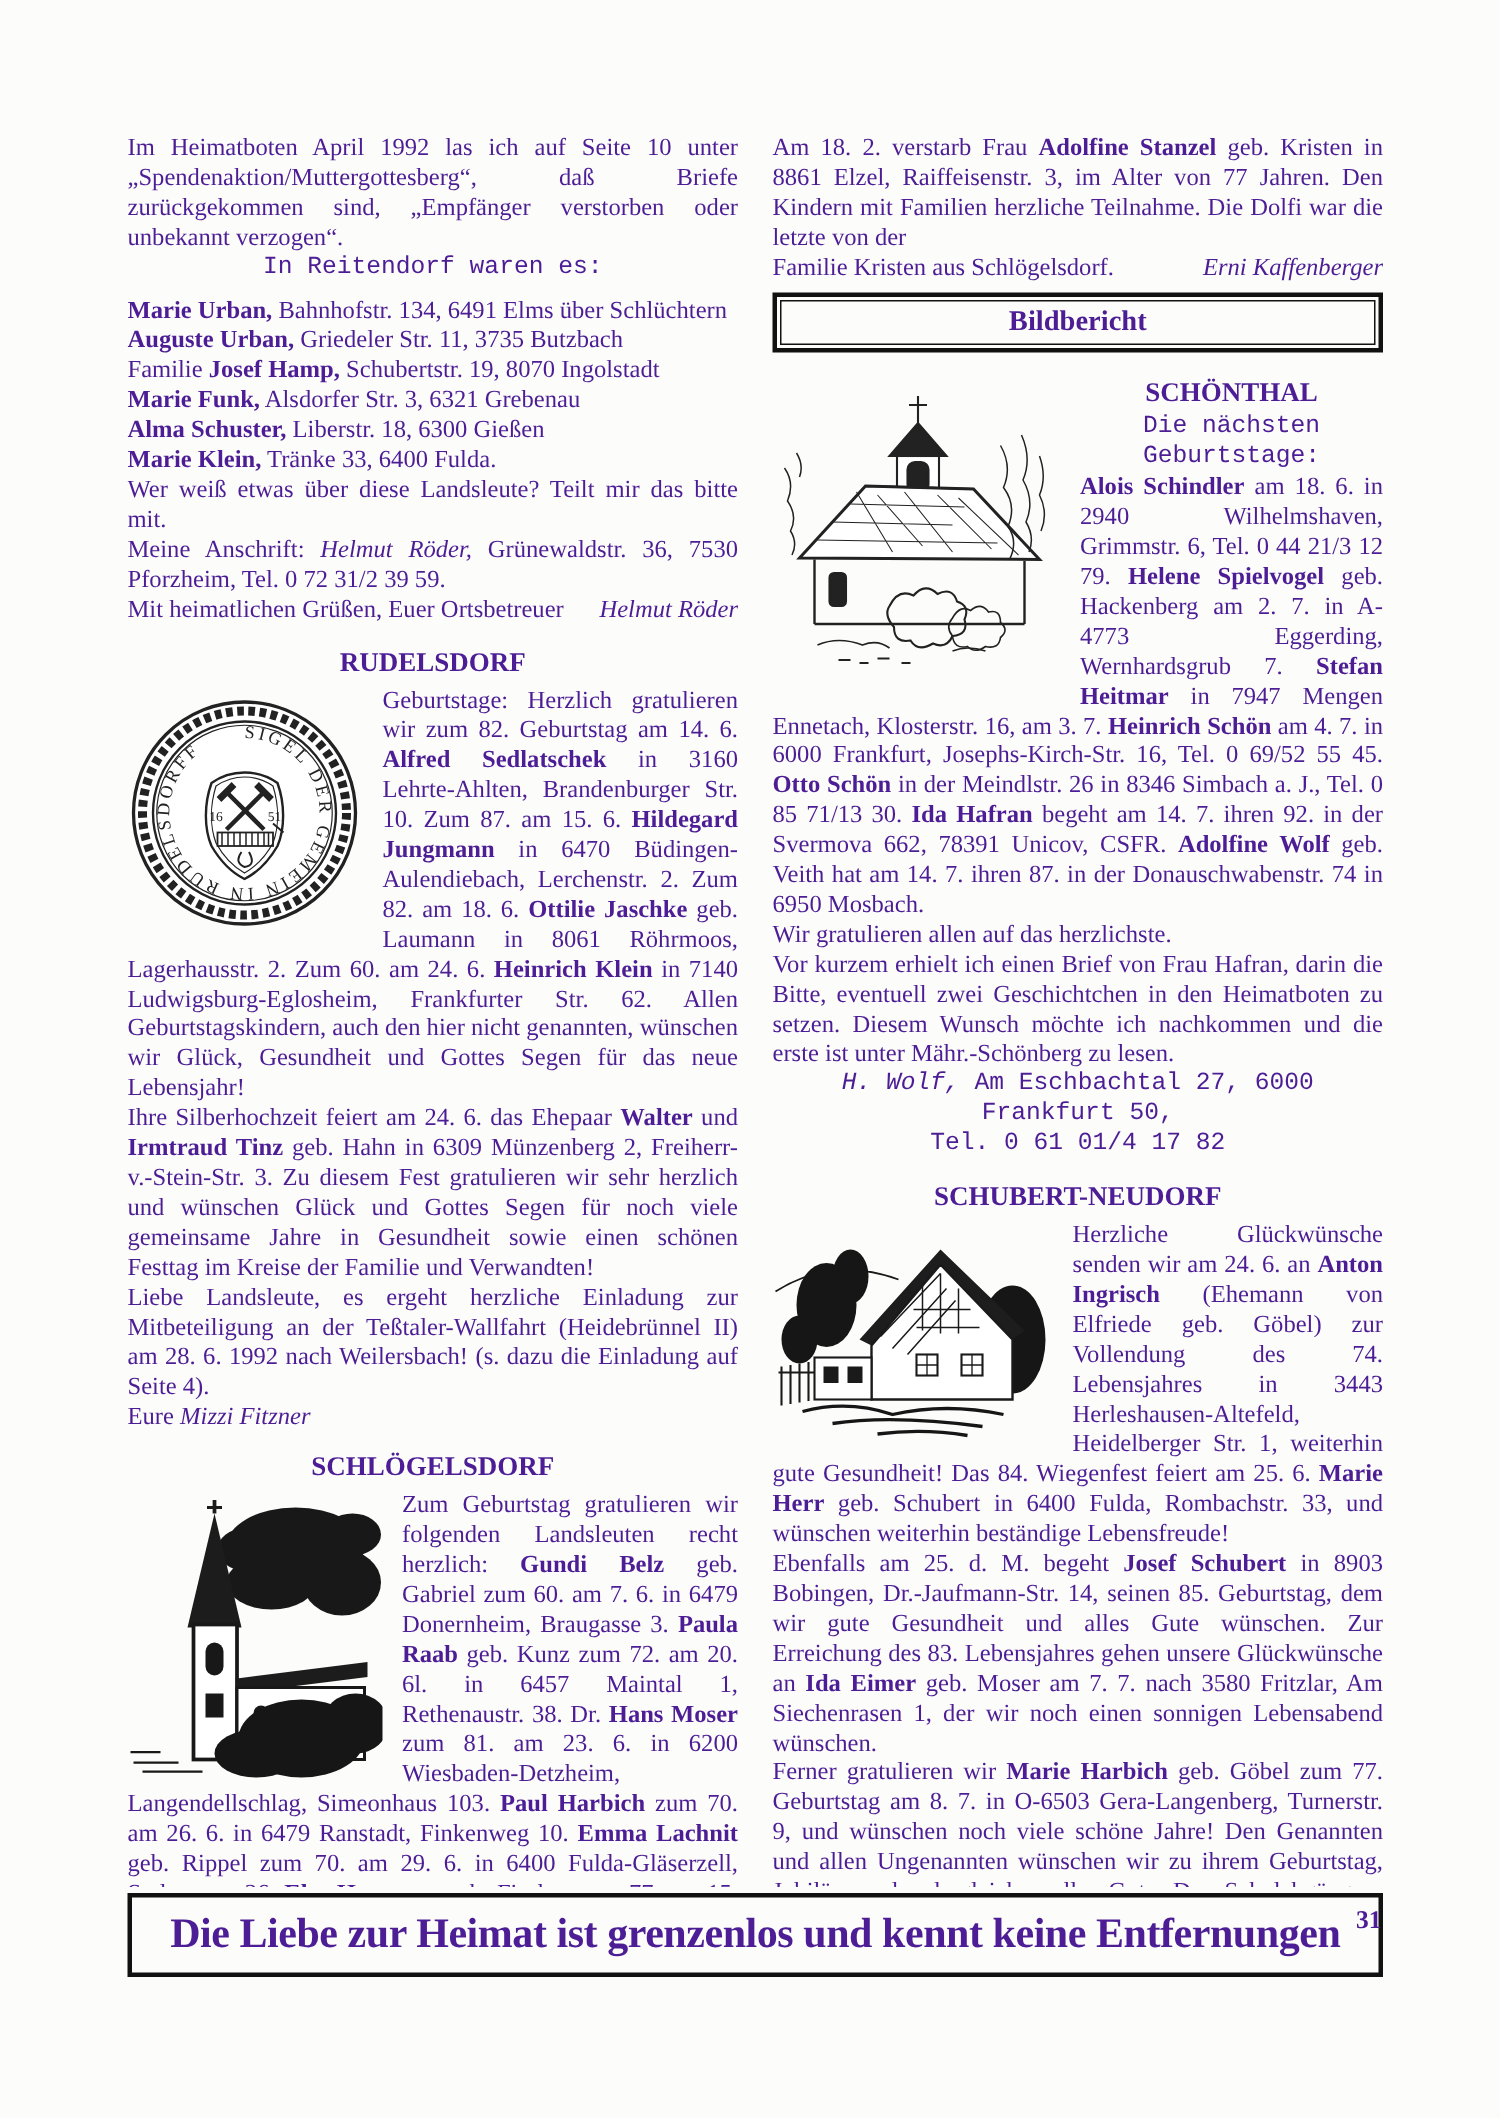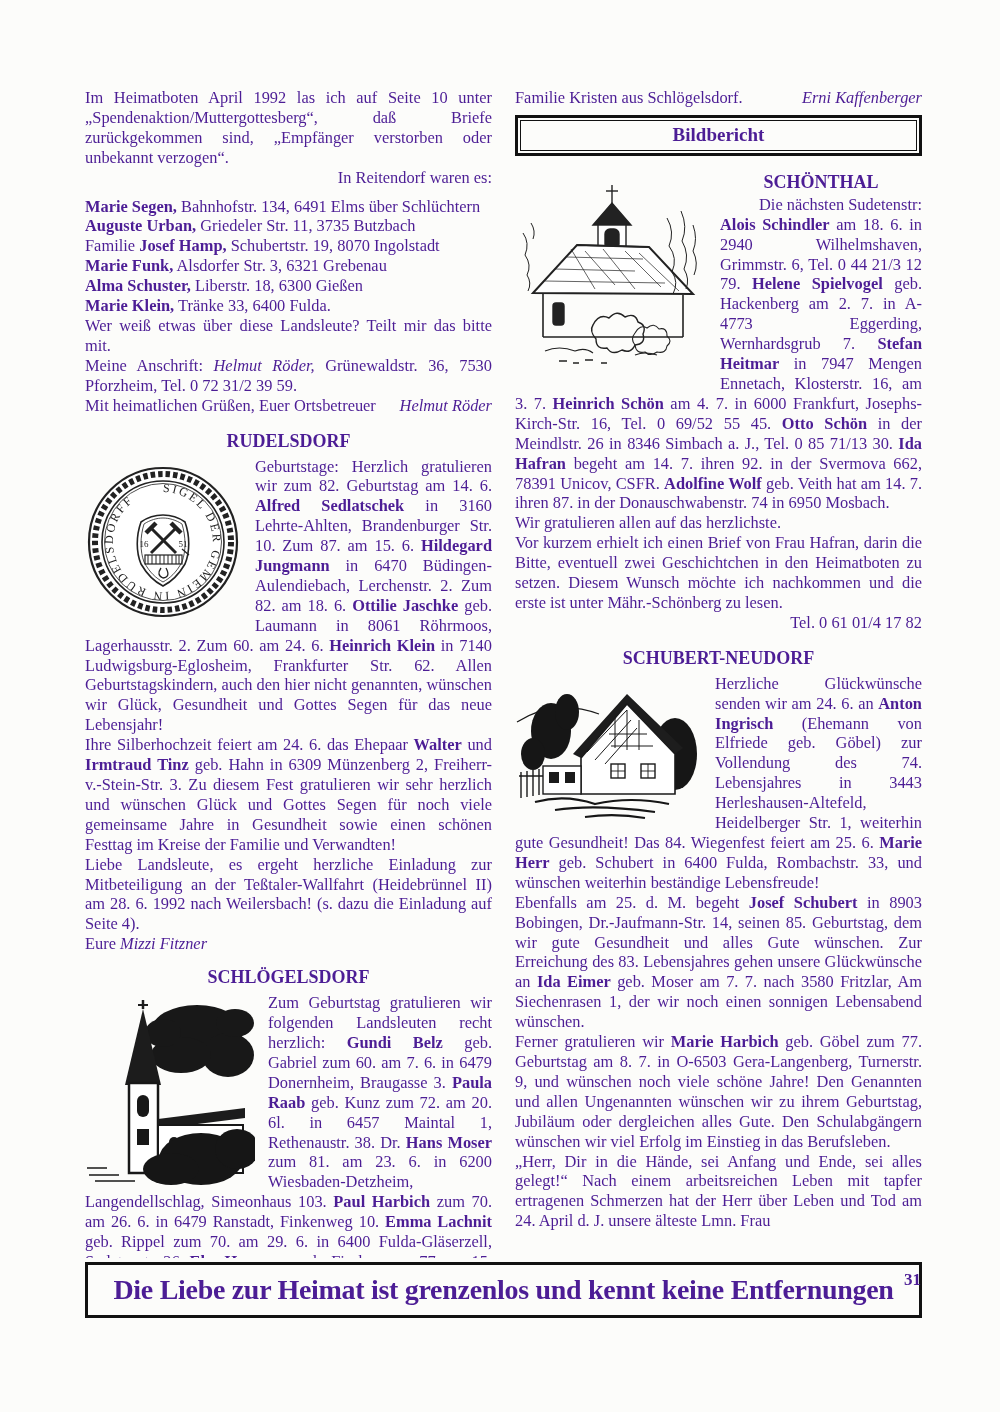--- a/index.html
+++ b/index.html
@@ -3,21 +3,21 @@
 <meta charset="utf-8">
 <style>
   html,body{margin:0;padding:0;background:#e8e8e6;}
   .page{position:relative;width:1000px;height:1412px;background:#fcfcfa;margin:0 auto;
         font-family:"Liberation Serif","DejaVu Serif",serif;color:#4c1d95;overflow:hidden;}
   .content{position:absolute;left:85px;top:88px;width:837px;display:flex;gap:23px;
            height:1170px;overflow:hidden;}
   .col{width:407px;font-size:16.4px;line-height:19.9px;text-align:justify;}
   .col p{margin:0;}
   .it{font-style:italic;}
-  .nj{text-align:right;}
+  .nj{text-align:center;font-family:Liberation Mono, monospace;}
   .addr-list{margin-top:9px;}
   .line-split{display:flex;justify-content:space-between;text-align:left;}
   .line-right{text-align:left;}
   .section-title{clear:both;text-align:center;font-weight:bold;font-size:18px;
                  line-height:23px;margin:14px 0 4px 0;}
   .title-inline{font-weight:bold;font-size:18px;line-height:23px;text-align:center;margin:0 0 1px 0;}
   .mt{margin-top:11px;}
   .fl{float:left;}
   .fl svg{display:block;}
   .seal-box{width:157px;height:162px;margin:4px 13px 2px 0;}
@@ -37,21 +37,21 @@
 <body>
 
 <div class="page">
   <div class="content">
 
     <div class="col">
       <p><span>Im Heimatboten April 1992 las ich auf Seite 10 unter „Spendenaktion/Muttergottesberg“, daß Briefe zurückgekommen sind, „Empfänger verstorben oder unbekannt verzogen“.</span></p>
       <p class="nj">In Reitendorf waren es:</p>
 
       <div class="addr-list">
-        <p><b>Marie Segen,</b><span> Bahnhofstr. 134, 6491 Elms über Schlüchtern</span></p>
+        <p><b>Marie Urban,</b><span> Bahnhofstr. 134, 6491 Elms über Schlüchtern</span></p>
         <p><b>Auguste Urban,</b><span> Griedeler Str. 11, 3735 Butzbach</span></p>
         <p><span>Familie </span><b>Josef Hamp,</b><span> Schubertstr. 19, 8070 Ingolstadt</span></p>
         <p><b>Marie Funk,</b><span> Alsdorfer Str. 3, 6321 Grebenau</span></p>
         <p><b>Alma Schuster,</b><span> Liberstr. 18, 6300 Gießen</span></p>
         <p><b>Marie Klein,</b><span> Tränke 33, 6400 Fulda.</span></p>
         <p><span>Wer weiß etwas über diese Landsleute? Teilt mir das bitte mit.</span></p>
         <p><span>Meine Anschrift: </span><i>Helmut Röder,</i><span> Grünewaldstr. 36, 7530 Pforzheim, Tel. 0 72 31/2 39 59.</span></p>
         <div class="line-split">
           <span>Mit heimatlichen Grüßen, Euer Ortsbetreuer</span>
           <span class="it">Helmut Röder</span>
@@ -123,20 +123,21 @@
             </g>
             <path d="M4,178 h30 M10,184 h40 M2,171 h20" stroke="#181818" stroke-width="1.5"></path>
           </svg>
         </span>
         <p><span>Zum Geburtstag gratulieren wir folgenden Landsleuten recht herzlich: </span><b>Gundi Belz</b><span> geb. Gabriel zum 60. am 7. 6. in 6479 Donernheim, Braugasse 3. </span><b>Paula Raab</b><span> geb. Kunz zum 72. am 20. 6l. in 6457 Maintal 1, Rethenaustr. 38. Dr. </span><b>Hans Moser</b><span> zum 81. am 23. 6. in 6200 Wiesbaden-Detzheim, Langendellschlag, Simeonhaus 103. </span><b>Paul Harbich</b><span> zum 70. am 26. 6. in 6479 Ranstadt, Finkenweg 10. </span><b>Emma Lachnit</b><span> geb. Rippel zum 70. am 29. 6. in 6400 Fulda-Gläserzell, Sudetenstr. 26. </span><b>Else Hermann</b><span> geb. Fischer zum 77. am 15. 7. in 7888 Rheinfelden, Luisenbachweg 1. </span></p>
       </div>
 
     </div>
 
     <div class="col">
+      <p><span>Am 18. 2. verstarb Frau </span><b>Adolfine Stanzel</b><span> geb. Kristen in 8861 Elzel, Raiffeisenstr. 3, im Alter von 77 Jahren. Den Kindern mit Familien herzliche Teilnahme. Die Dolfi war die letzte von der</span></p>
       <div class="line-split">
         <span>Familie Kristen aus Schlögelsdorf.</span>
         <span class="it">Erni Kaffenberger</span>
       </div>
 
       <div class="bildbericht">
         <div class="bildbericht-inner">Bildbericht</div>
       </div>
 
       <div>
@@ -156,25 +157,26 @@
               <path d="M78,152 q6,-12 16,-7 q8,-9 16,-1 q10,-5 13,5 q9,3 5,12 q3,10 -8,11 q-4,9 -13,5 q-10,6 -15,-2 q-11,2 -11,-9 q-7,-8 -3,-14 z"></path>
               <path d="M120,160 q5,-9 12,-5 q7,-6 12,1 q8,-2 8,7 q6,5 0,10 q-1,8 -10,6 q-7,5 -12,0 q-9,2 -10,-7 q-5,-6 0,-12 z" stroke-width="1.1"></path>
               <path d="M152,45 q8,14 2,28 q9,12 3,26 q7,10 1,22 M166,38 q7,16 1,30 q8,14 2,28 q6,10 2,20 M178,52 q5,14 0,26 q6,12 1,24" stroke-width="1"></path>
               <path d="M8,60 q7,10 2,22 q7,10 2,20 q5,8 1,16 M16,50 q5,8 2,16" stroke-width="1"></path>
               <path d="M30,178 q14,-6 30,0 q10,-4 18,2 M120,182 q10,-4 22,0" stroke-width="1.1"></path>
               <path d="M44,188 h8 M58,190 h6 M70,187 h8 M86,190 h6" stroke-width="1.4"></path>
             </g>
           </svg>
         </span>
         <h3 class="title-inline">SCHÖNTHAL</h3>
-        <p class="nj">Die nächsten Sudetenstr:</p>
+        <p class="nj">Die nächsten Geburtstage:</p>
         <p><b>Alois Schindler</b><span> am 18. 6. in 2940 Wilhelmshaven, Grimmstr. 6, Tel. 0 44 21/3 12 79. </span><b>Helene Spielvogel</b><span> geb. Hackenberg am 2. 7. in A-4773 Eggerding, Wernhardsgrub 7. </span><b>Stefan Heitmar</b><span> in 7947 Mengen Ennetach, Klosterstr. 16, am 3. 7. </span><b>Heinrich Schön</b><span> am 4. 7. in 6000 Frankfurt, Josephs-Kirch-Str. 16, Tel. 0 69/52 55 45. </span><b>Otto Schön</b><span> in der Meindlstr. 26 in 8346 Simbach a. J., Tel. 0 85 71/13 30. </span><b>Ida Hafran</b><span> begeht am 14. 7. ihren 92. in der Svermova 662, 78391 Unicov, CSFR. </span><b>Adolfine Wolf</b><span> geb. Veith hat am 14. 7. ihren 87. in der Donauschwabenstr. 74 in 6950 Mosbach.</span></p>
       </div>
       <p>Wir gratulieren allen auf das herzlichste.</p>
       <p>Vor kurzem erhielt ich einen Brief von Frau Hafran, darin die Bitte, eventuell zwei Geschichtchen in den Heimatboten zu setzen. Diesem Wunsch möchte ich nachkommen und die erste ist unter Mähr.-Schönberg zu lesen.</p>
+      <p class="nj"><i>H. Wolf,</i><span> Am Eschbachtal 27, 6000 Frankfurt 50,</span></p>
       <p class="nj">Tel. 0 61 01/4 17 82</p>
 
       <h3 class="section-title">SCHUBERT-NEUDORF</h3>
       <div>
         <span class="fl house-box">
           <svg width="188" height="147" viewBox="0 0 188 147" xmlns="http://www.w3.org/2000/svg">
             <path d="M2,46 Q40,22 84,38" stroke="#1a1a1a" fill="none" stroke-width="1.2"></path>
             <g fill="#161616">
               <ellipse cx="36" cy="55" rx="20" ry="28"></ellipse>
               <ellipse cx="18" cy="78" rx="12" ry="16"></ellipse>

